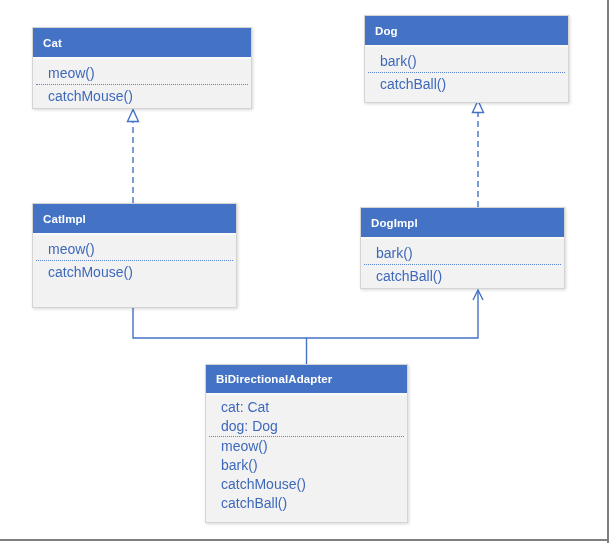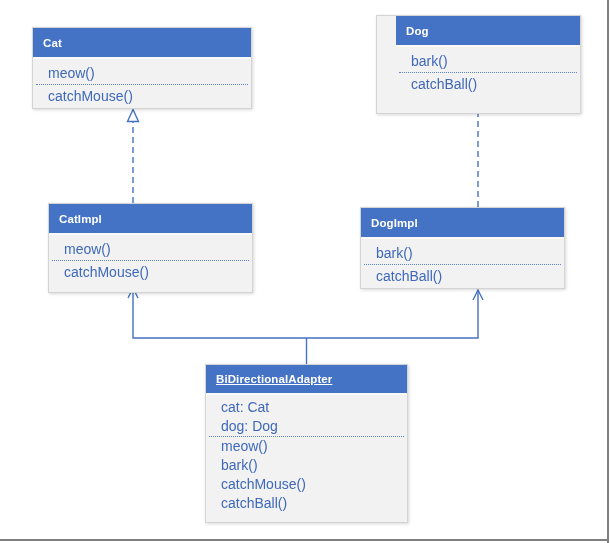--- a/index.html
+++ b/index.html
@@ -39,25 +39,25 @@
     white-space:nowrap;
   }
   .uml-divider{
     border-top:1.5px dotted #5b83cc;
     margin:0 3px;
     height:0;
   }
 
   
   .box-cat    {left:32px;  top:27px;  width:220px; height:82px;}
-  .box-dog    {left:376px; top:15px;  width:205px; height:99px;padding-left:19px;}
-  .box-catimpl{left:48px;  top:203px; width:205px; height:90px;}
+  .box-dog    {left:364px; top:15px;  width:205px; height:88px;}
+  .box-catimpl{left:32px;  top:203px; width:205px; height:105px;}
   .box-dogimpl{left:360px; top:207px; width:205px; height:82px;}
   .box-adapter{left:205px; top:364px; width:203px; height:159px;}
-  .box-adapter .uml-header{height:30px;text-decoration:underline;}
+  .box-adapter .uml-header{height:30px;}
   .box-adapter .uml-member{line-height:19px;}
 
   svg.connectors{position:absolute;left:0;top:0;pointer-events:none;}
 
   
   .frame-right {position:absolute;left:607px;top:0;width:2px;height:543px;background:#7f7f7f;}
   .frame-bottom{position:absolute;left:0;top:539px;width:609px;height:2px;background:#7f7f7f;}
 </style>
 </head>
 <body>

